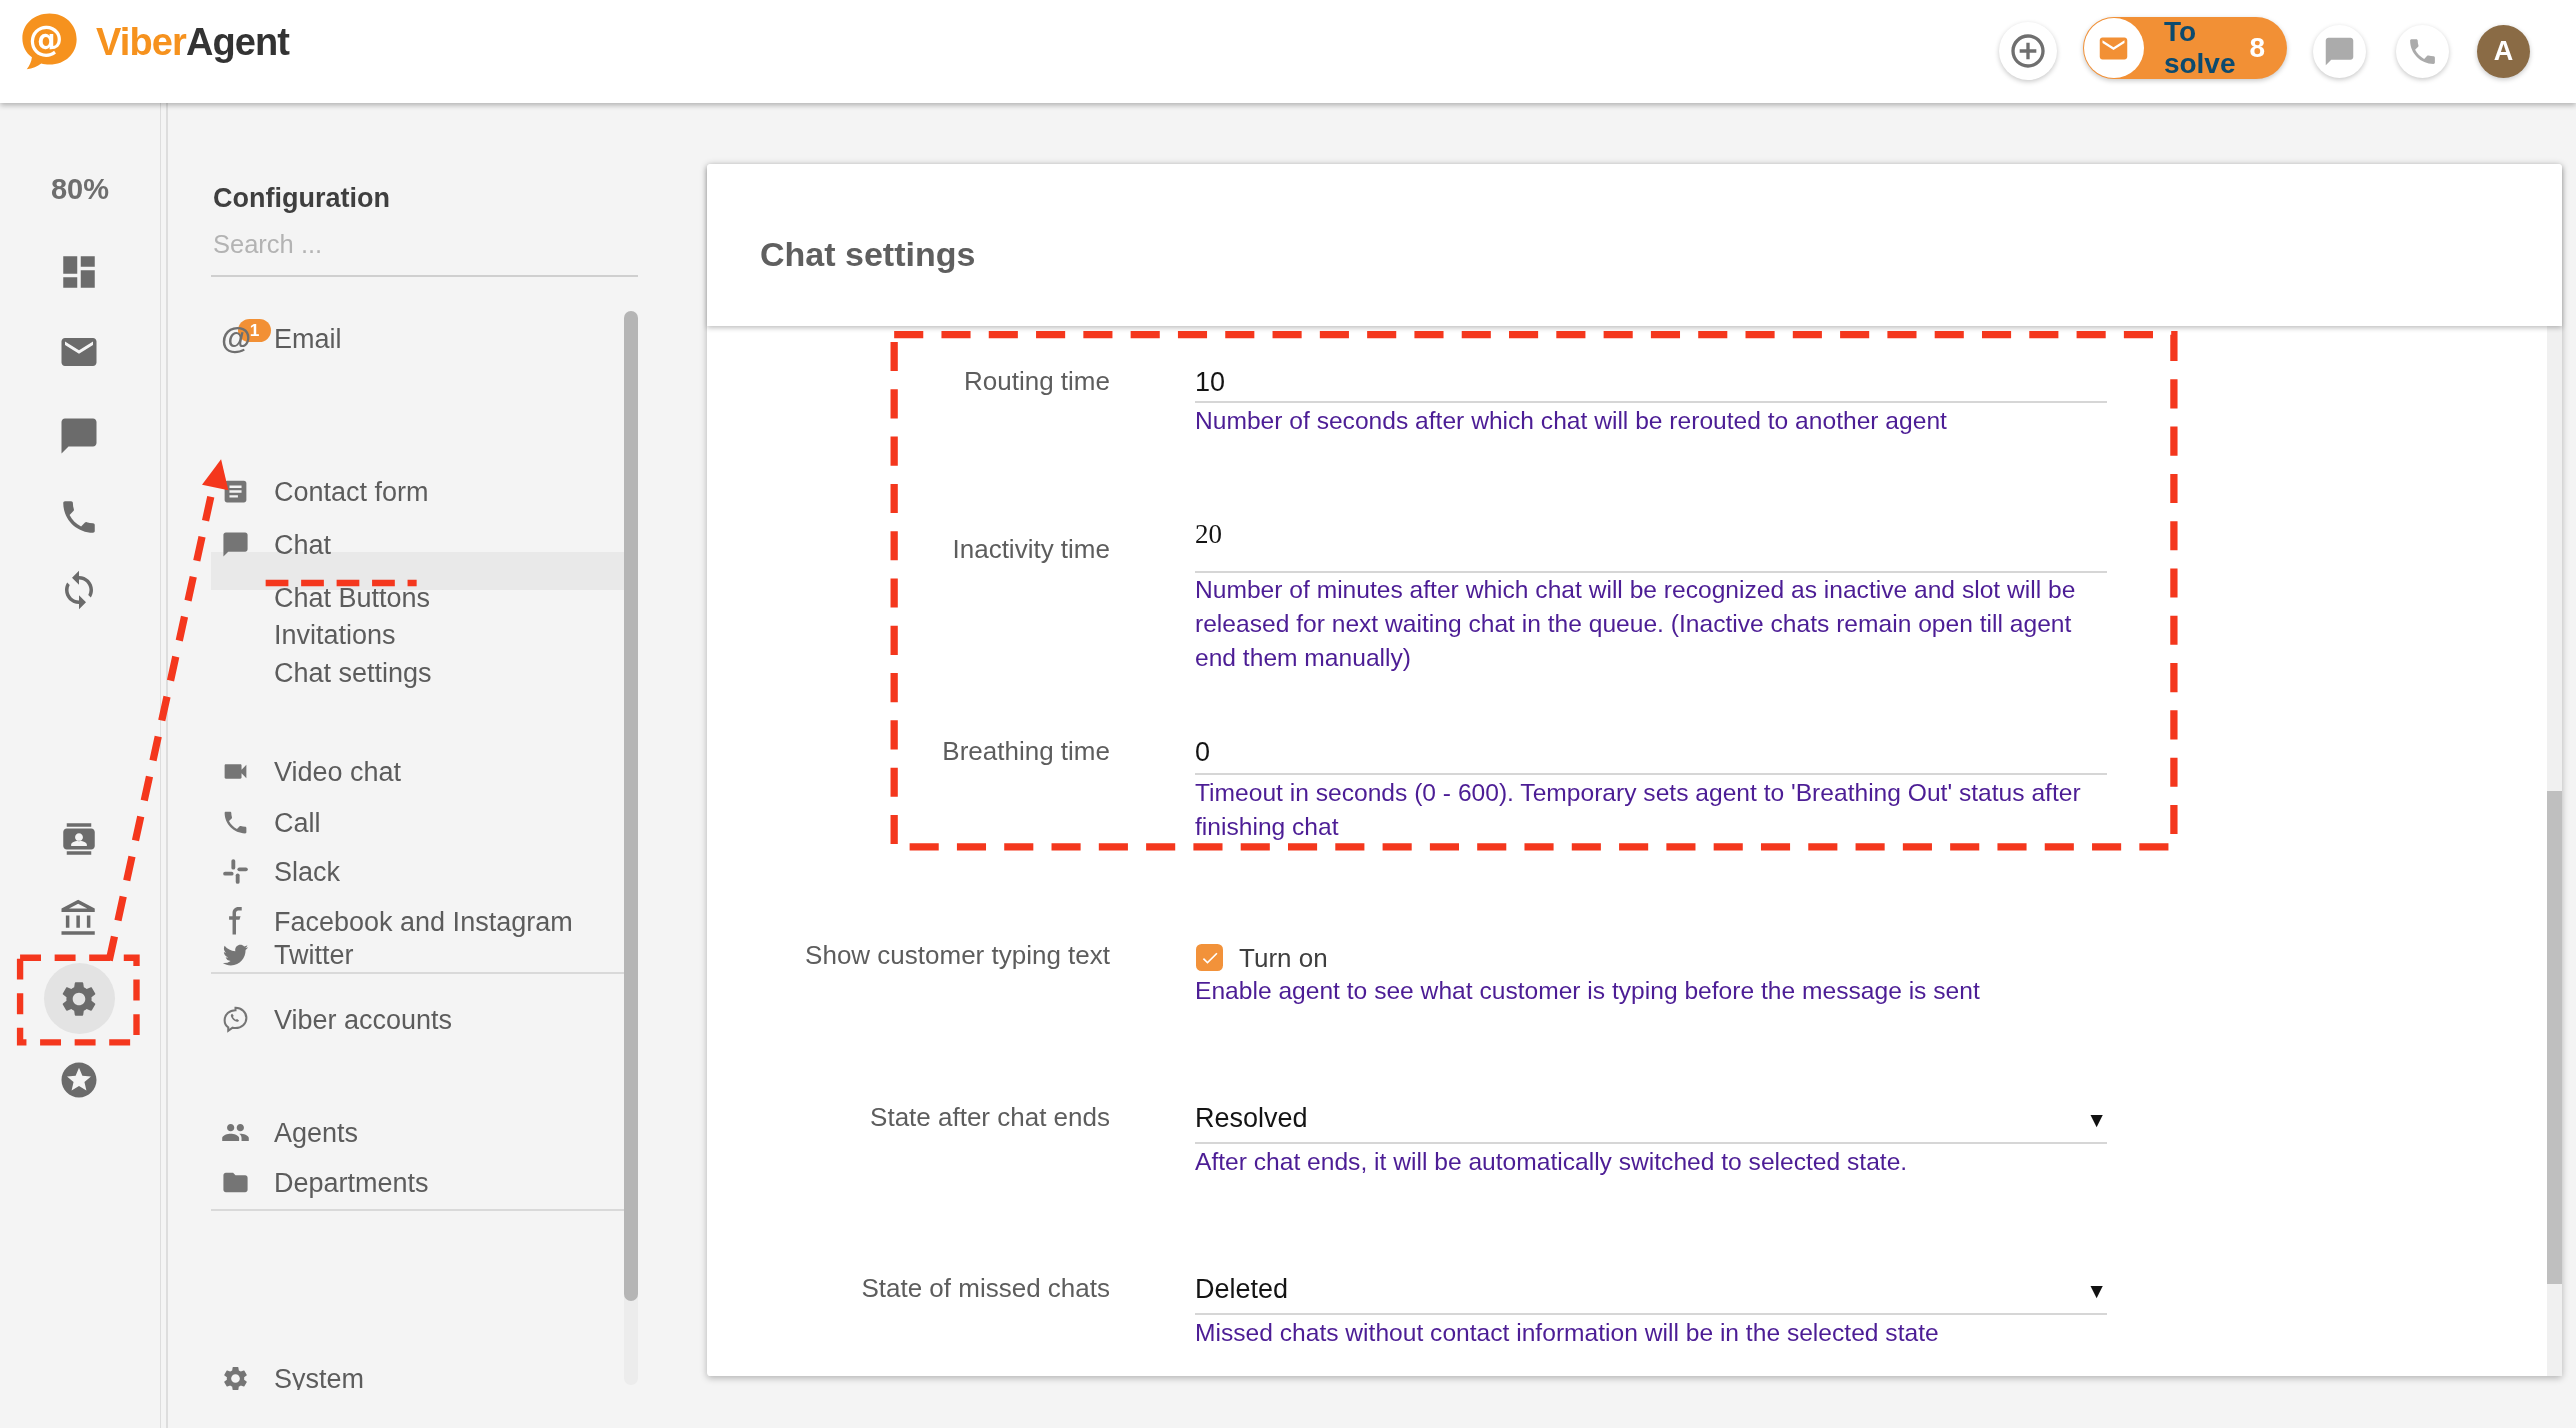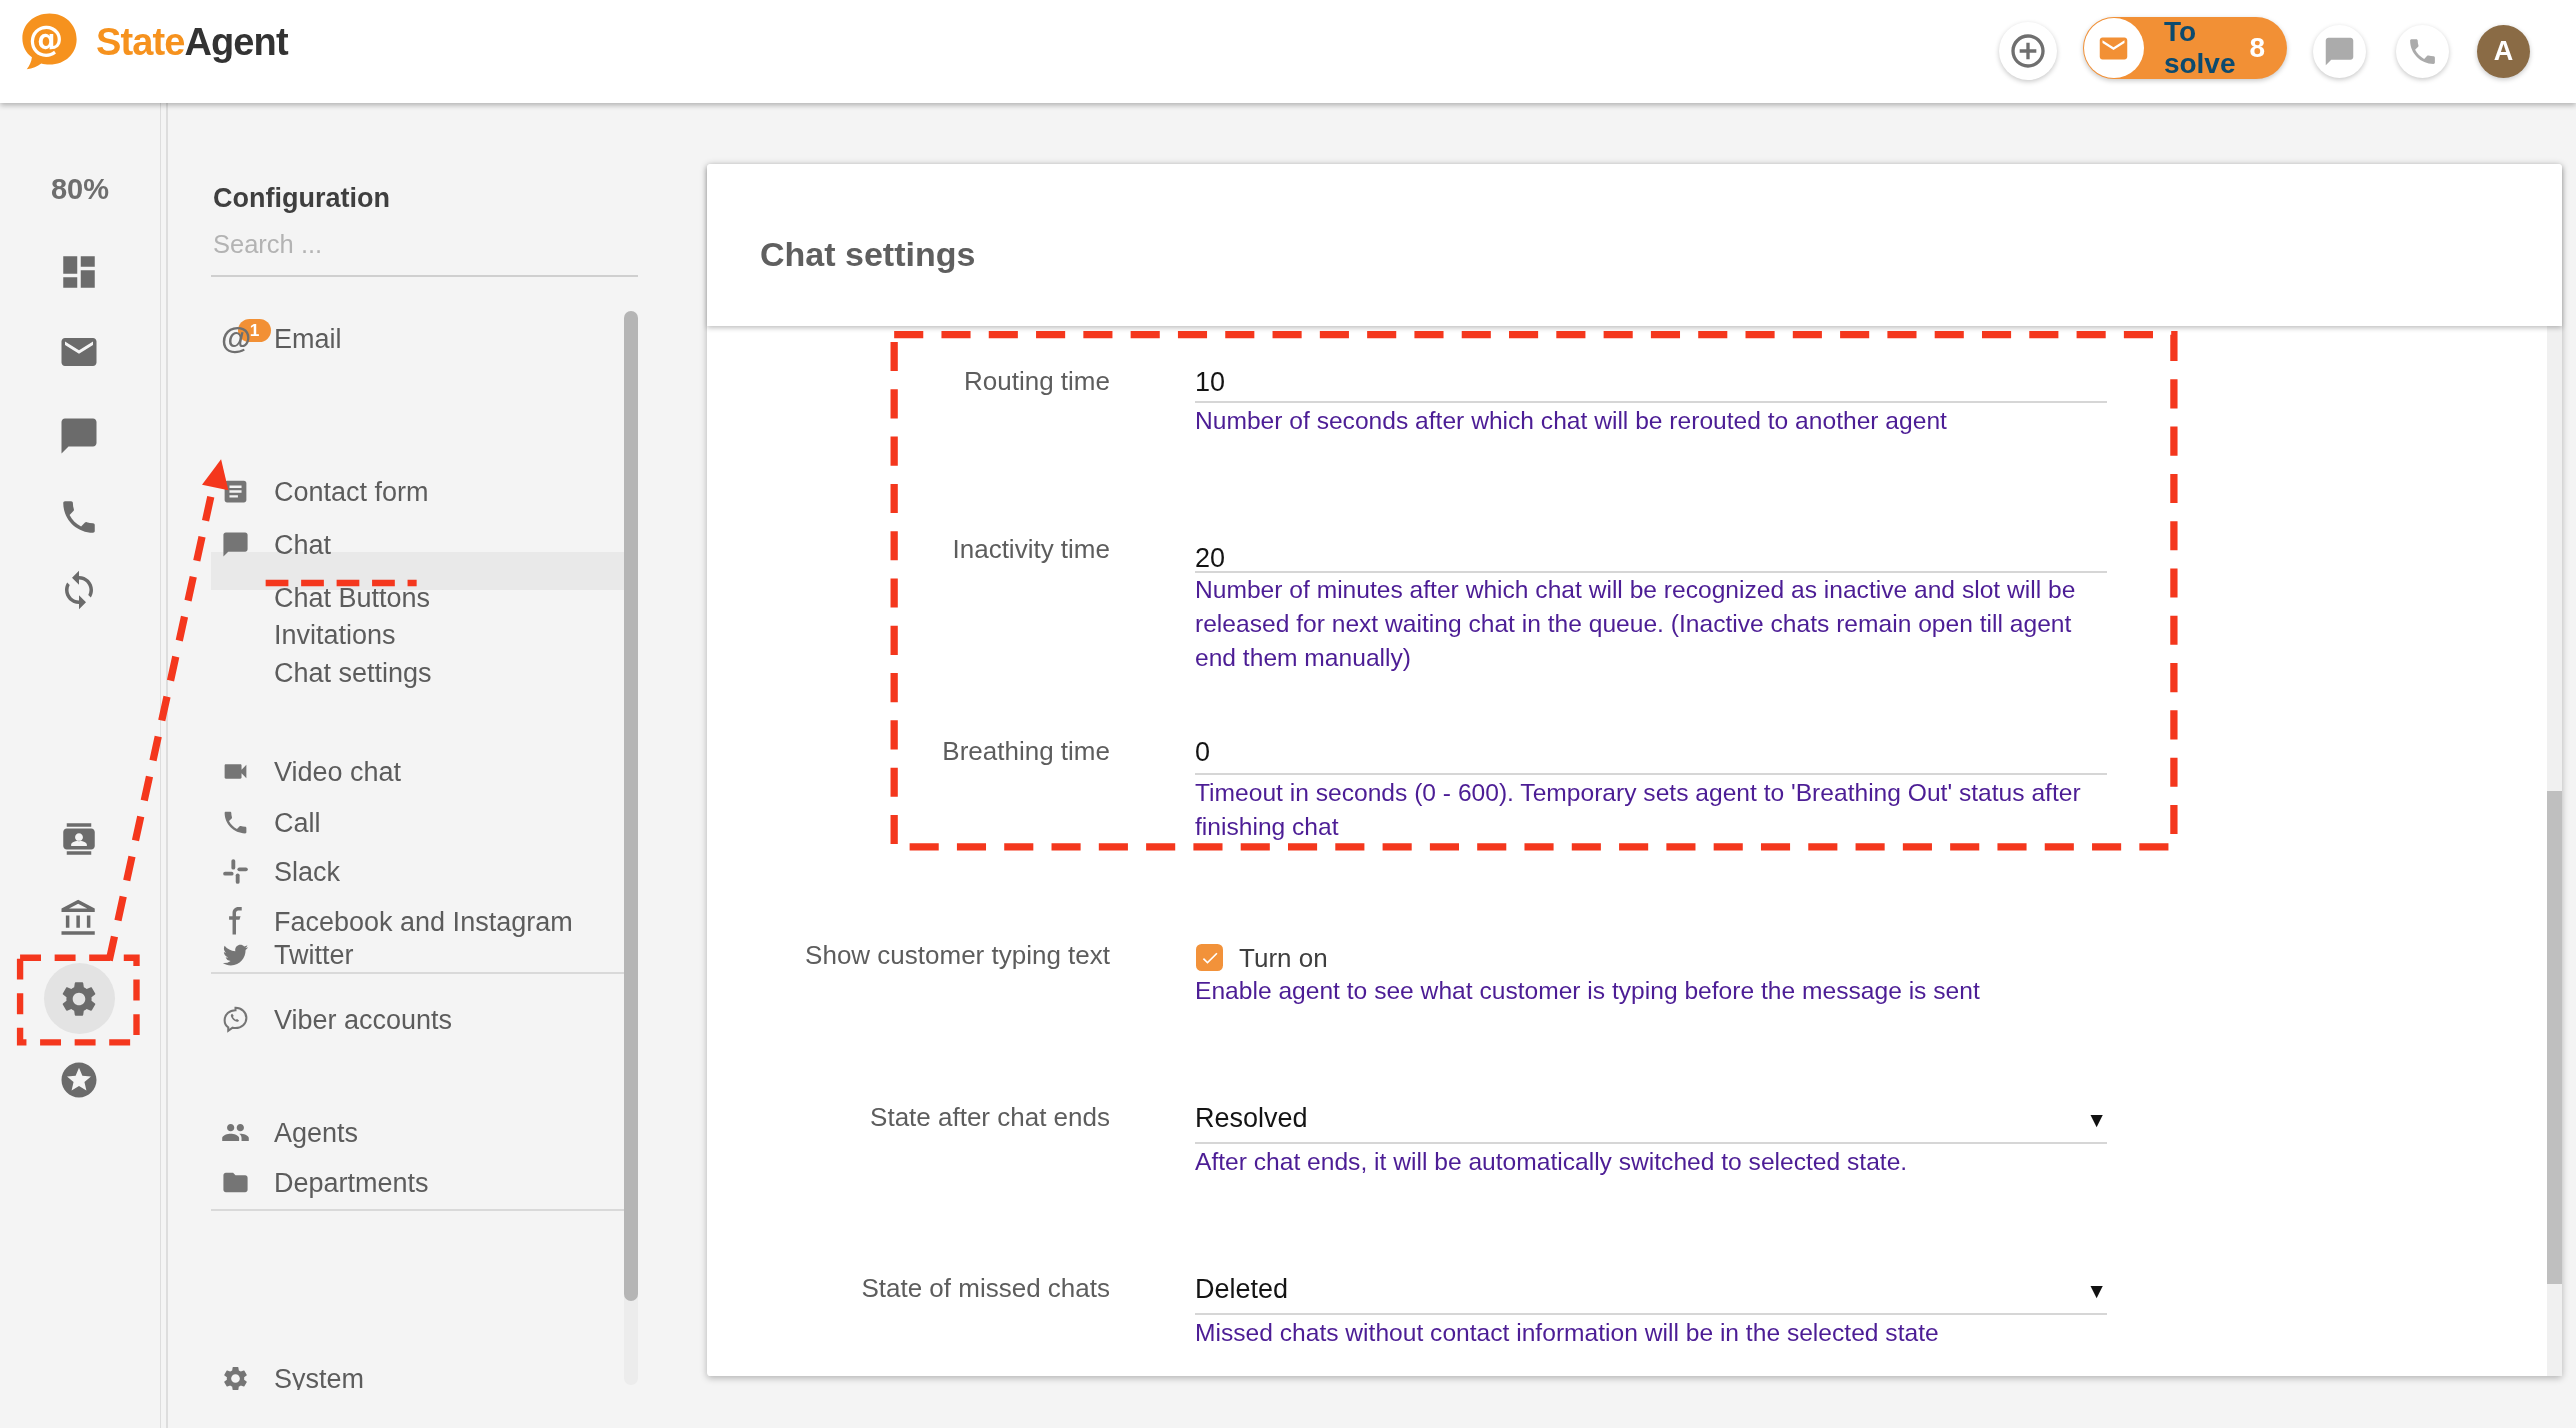--- a/index.html
+++ b/index.html
@@ -70,21 +70,21 @@
 <div id="app">
 
   <div class="topbar">
     <div class="logo">
       <div class="logo-bubble">
         <svg viewBox="0 0 24 24" width="67" height="62">
           <path d="M12 1C5.9 1 1.5 5.2 1.5 10.6c0 3 1.4 5.6 3.7 7.3-.2 1.6-.9 3.3-2 4.6 2.2-.2 4.2-1.1 5.6-2.2.9.2 2 .4 3.2.4 6.1 0 10.5-4.2 10.5-9.8S18.1 1 12 1z" fill="#f6921e"></path>
           <text x="10.6" y="15.6" font-size="13.5" font-weight="bold" fill="#fff" text-anchor="middle" font-family="'DejaVu Sans',sans-serif">@</text>
         </svg>
       </div>
-      <span class="logo-word"><span class="logo-live">State</span><span class="logo-agent">Agent</span></span>
+      <span class="logo-word"><span class="logo-live">Viber</span><span class="logo-agent">Agent</span></span>
     </div>
 
     <div class="circle-btn" style="left:1999px;top:22px;width:58px;height:58px;">
       <svg width="40" height="40" viewBox="0 0 24 24" fill="#6f6f6f">
         <path d="M13 7h-2v4H7v2h4v4h2v-4h4v-2h-4V7zm-1-5C6.48 2 2 6.48 2 12s4.48 10 10 10 10-4.48 10-10S17.52 2 12 2zm0 18c-4.41 0-8-3.59-8-8s3.59-8 8-8 8 3.59 8 8-3.59 8-8 8z"></path>
       </svg>
     </div>
 
     <div class="tosolve">
       <div class="bubble">
@@ -257,21 +257,21 @@
     <div class="card-header">
       <div class="card-title">Chat settings</div>
     </div>
 
     <div class="flabel" style="top:202px;">Routing time</div>
     <div class="fvalue" style="top:203px;">10</div>
     <div class="fline" style="top:237px;"></div>
     <div class="fhelp" style="top:240px;">Number of seconds after which chat will be rerouted to another agent</div>
 
     <div class="flabel" style="top:370px;">Inactivity time</div>
-    <div class="fvalue" style="top:379px;">20</div>
+    <div class="fvalue" style="top:355px;font-family:Liberation Serif, serif;">20</div>
     <div class="fline" style="top:407px;"></div>
     <div class="fhelp" style="top:409px;">Number of minutes after which chat will be recognized as inactive and slot will be released for next waiting chat in the queue. (Inactive chats remain open till agent end them manually)</div>
 
     <div class="flabel" style="top:572px;">Breathing time</div>
     <div class="fvalue" style="top:573px;">0</div>
     <div class="fline" style="top:609px;"></div>
     <div class="fhelp" style="top:612px;">Timeout in seconds (0 - 600). Temporary sets agent to 'Breathing Out' status after finishing chat</div>
 
     <div class="flabel" style="top:776px;">Show customer typing text</div>
     <div class="checkbox" style="top:780px;">

